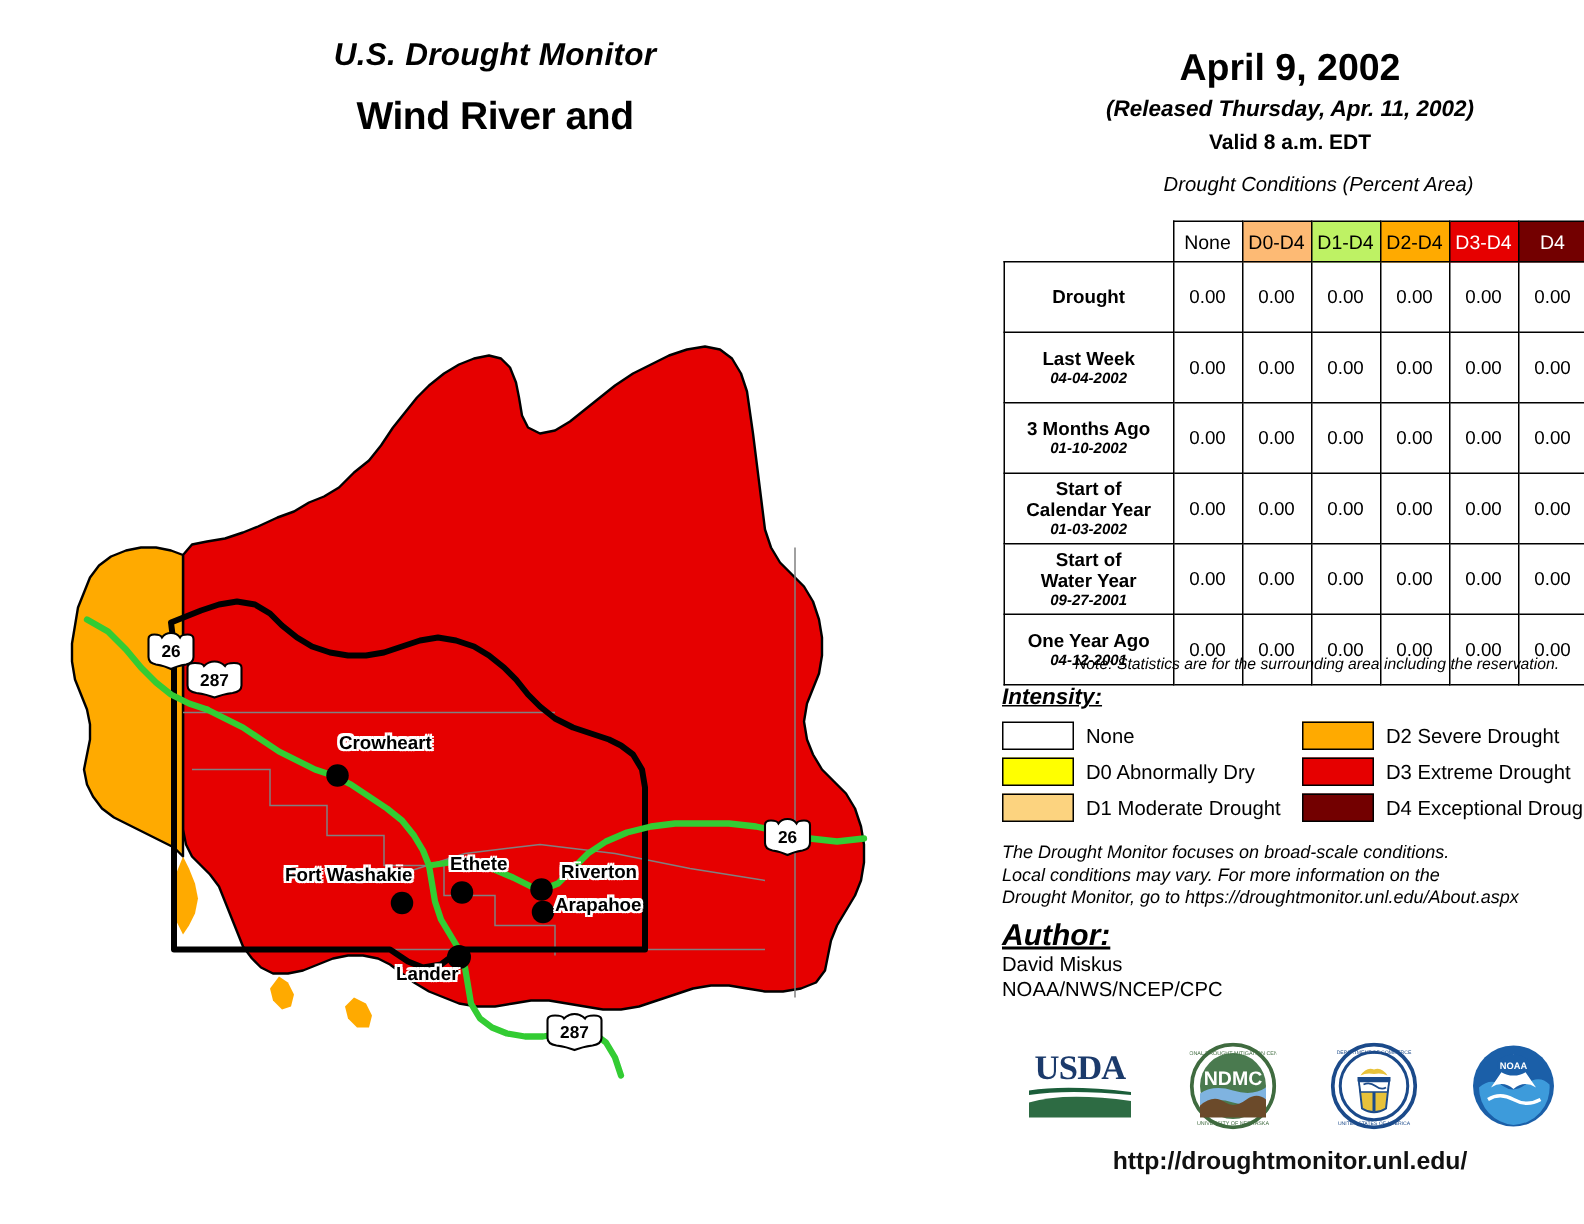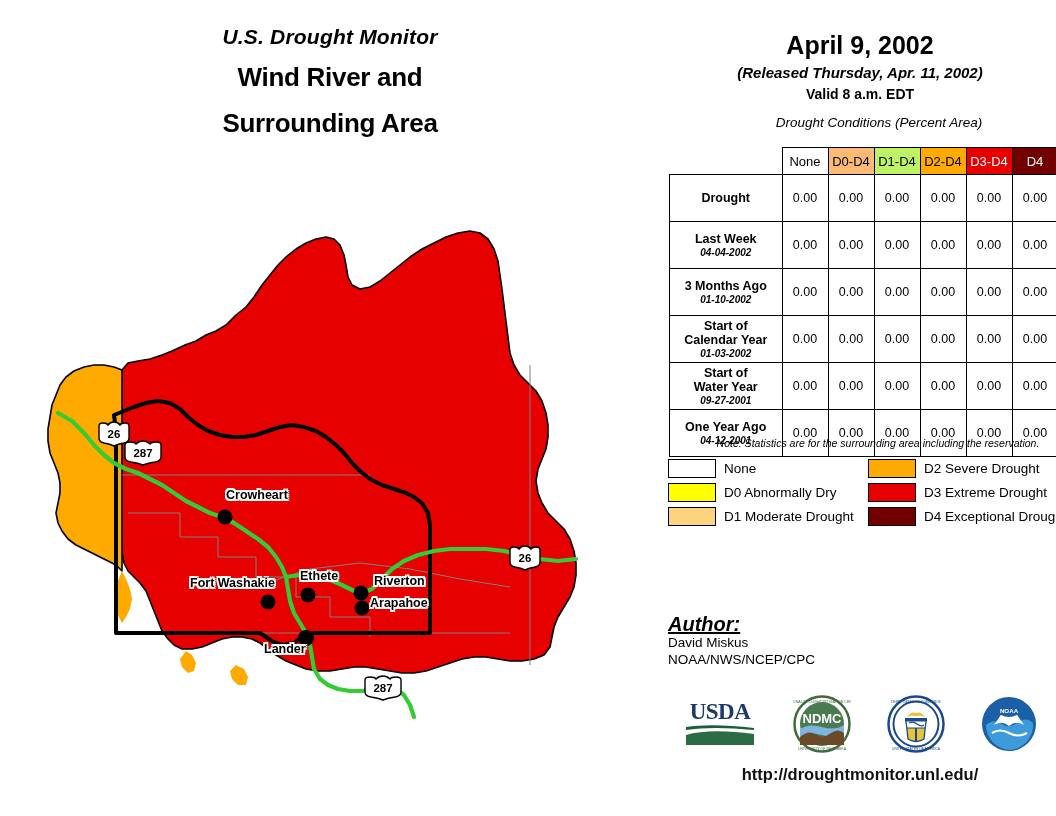--- a/index.html
+++ b/index.html
@@ -247,21 +247,20 @@
     color: #111;
   }
 </style>
 </head>
 <body>
 
 <div id="title-block">
   <div id="dm-eyebrow">U.S. Drought Monitor</div>
   <div id="main-title">
     <div>Wind River and</div>
-    <div>Surrounding Area</div>
   </div>
 </div>
 
 <div id="map-area">
   <svg id="map-svg" width="650" height="560" viewBox="0 0 650 560">
 
     <path fill="#e60000" stroke="#000000" stroke-width="1.6" stroke-linejoin="round" d="M 112,205 L 118,198 L 128,196 L 140,194 L 152,190 L 162,186 L 175,180 L 186,176
          L 196,170 L 206,166 L 216,160 L 226,150 L 236,142 L 244,132 L 252,120 L 260,110
          L 268,100 L 276,92 L 286,84 L 296,78 L 306,74 L 316,72 L 324,74 L 330,80 L 334,90
          L 336,100 L 338,112 L 342,120 L 350,124 L 360,122 L 370,116 L 380,108 L 390,100
@@ -456,20 +455,21 @@
         <td class="valcell">0.00</td>
         <td class="valcell">0.00</td>
         <td class="valcell">0.00</td>
       </tr>
     </tbody>
   </table>
 
   <div id="table-note">Note: Statistics are for the surrounding area including the reservation.</div>
 
   <div id="legend">
+    <div id="intensity-title">Intensity:</div>
     <div id="legend-grid">
       <div class="legend-item">
         <span class="swatch" style="background:#ffffff;"></span>
         <span class="legend-text">None</span>
       </div>
       <div class="legend-item">
         <span class="swatch" style="background:#ffaa00;"></span>
         <span class="legend-text">D2 Severe Drought</span>
       </div>
       <div class="legend-item">
@@ -484,20 +484,25 @@
         <span class="swatch" style="background:#fcd37f;"></span>
         <span class="legend-text">D1 Moderate Drought</span>
       </div>
       <div class="legend-item">
         <span class="swatch" style="background:#730000;"></span>
         <span class="legend-text">D4 Exceptional Drought</span>
       </div>
     </div>
   </div>
 
+  <div id="disclaimer">
+    <div>The Drought Monitor focuses on broad-scale conditions.</div>
+    <div>Local conditions may vary. For more information on the</div>
+    <div>Drought Monitor, go to https://droughtmonitor.unl.edu/About.aspx</div>
+  </div>
 
   <div id="author-block">
     <div id="author-title">Author:</div>
     <div class="author-line">David Miskus</div>
     <div class="author-line">NOAA/NWS/NCEP/CPC</div>
   </div>
 
   <div id="logos">
 
     <svg width="76" height="54" viewBox="0 0 76 54">

